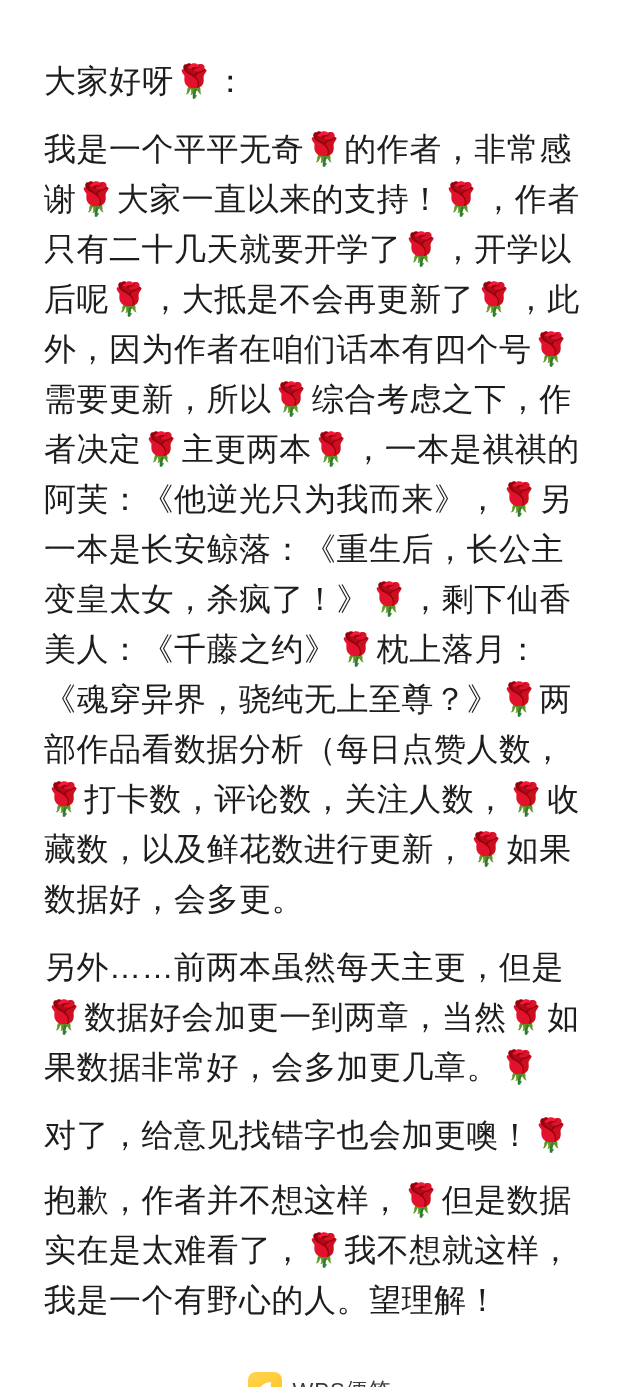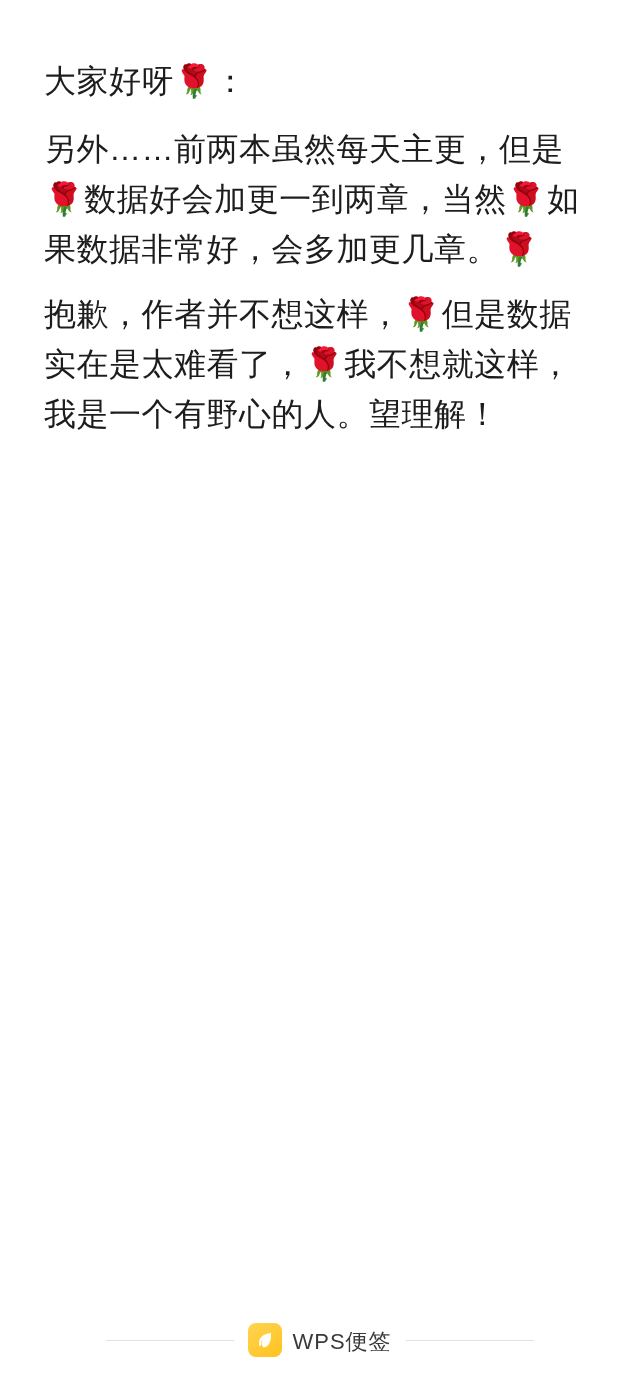--- a/index.html
+++ b/index.html
@@ -77,21 +77,23 @@
     letter-spacing: 1px;
   }
 </style>
 </head>
 <body>
 
 <div class="page">
 
   <div class="note-body">
     <p class="para">大家好呀🌹：</p>
+    <p class="para">我是一个平平无奇🌹的作者，非常感谢🌹大家一直以来的支持！🌹，作者只有二十几天就要开学了🌹，开学以后呢🌹，大抵是不会再更新了🌹，此外，因为作者在咱们话本有四个号🌹需要更新，所以🌹综合考虑之下，作者决定🌹主更两本🌹，一本是祺祺的阿芙：《他逆光只为我而来》，🌹另一本是长安鲸落：《重生后，长公主变皇太女，杀疯了！》🌹，剩下仙香美人：《千藤之约》🌹枕上落月：《魂穿异界，骁纯无上至尊？》🌹两部作品看数据分析（每日点赞人数，🌹打卡数，评论数，关注人数，🌹收藏数，以及鲜花数进行更新，🌹如果数据好，会多更。</p>
     <p class="para">另外……前两本虽然每天主更，但是🌹数据好会加更一到两章，当然🌹如果数据非常好，会多加更几章。🌹</p>
+    <p class="para">对了，给意见找错字也会加更噢！🌹</p>
     <p class="para">抱歉，作者并不想这样，🌹但是数据实在是太难看了，🌹我不想就这样，我是一个有野心的人。望理解！</p>
   </div>
 
   <div class="footer">
     <div class="rule"></div>
     <div class="brand">
       <span class="brand-logo">
         <svg width="22" height="22" viewBox="0 0 22 22" aria-hidden="true">
           <path d="M17 4C9.5 4.6 5 8.6 5 14.2c0 1.3.3 2.4.8 3.3L7.3 16c-.1-.5-.2-1-.2-1.6C7.1 10.3 10.9 7 17 6.3V4z" fill="#ffffff"></path>
           <path d="M17 5.2c-6.3 1-9.3 4.6-9.3 8.8 0 1.9.7 3.4 1.9 4.4 4.6-.4 7.6-4.9 7.4-13.2z" fill="#ffffff"></path>

